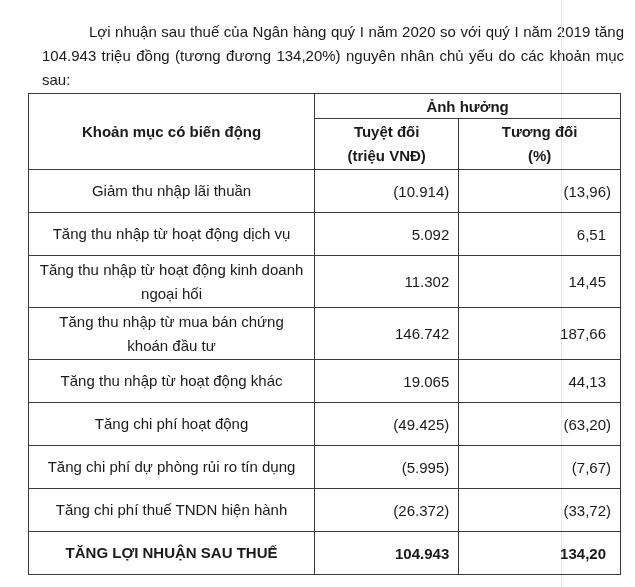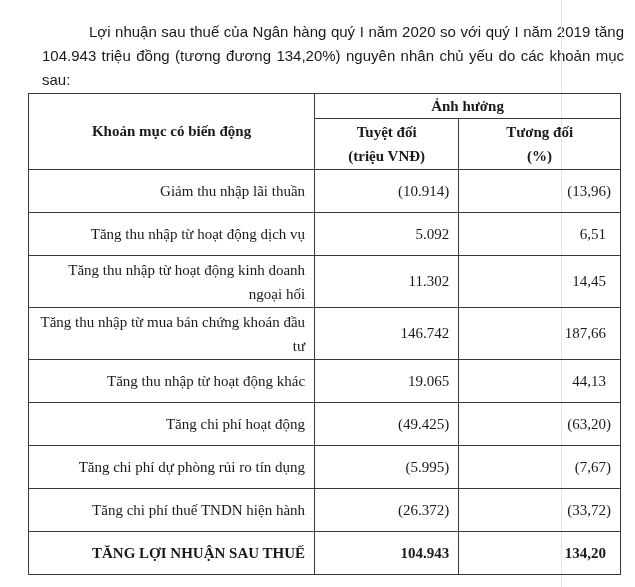--- a/index.html
+++ b/index.html
@@ -42,32 +42,31 @@
     width: 593px;
     border-collapse: collapse;
     font-size: 15px;
     table-layout: fixed;
   }
   table.fin td, table.fin th {
     border: 1.4px solid #3a3a3a;
     padding: 0 9px;
     vertical-align: middle;
     font-weight: normal;
-    font-family: Liberation Serif, serif;
   }
   table.fin th {
     font-weight: bold;
     text-align: center;
   }
   .h-group { height: 25px; }
   .h-sub { height: 51px; line-height: 24px; padding-left: 12px; }
   .col-label { width: 260px; text-align: left; }
   .col-abs { width: 131px; text-align: center; }
   .col-rel { width: 147px; }
-  td.label { text-align: right; line-height: 24px; }
+  td.label { text-align: center; line-height: 24px; }
   td.abs { text-align: right; }
   td.rel { text-align: right; padding-right: 56px; }
   td.rel .num.noparen { padding-right: 5px; }
   tr.r1 { height: 43px; }
   tr.r2 { height: 52px; }
   tr.total td { font-weight: bold; }
 </style>
 </head>
 <body>
 

